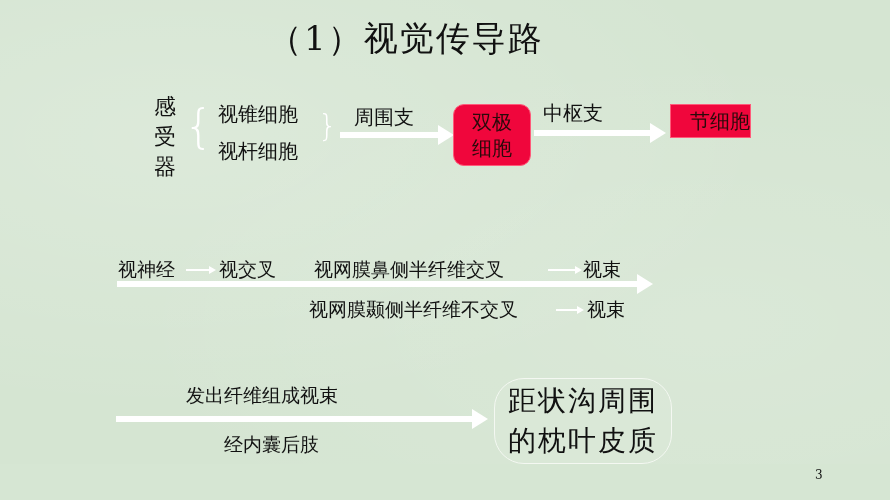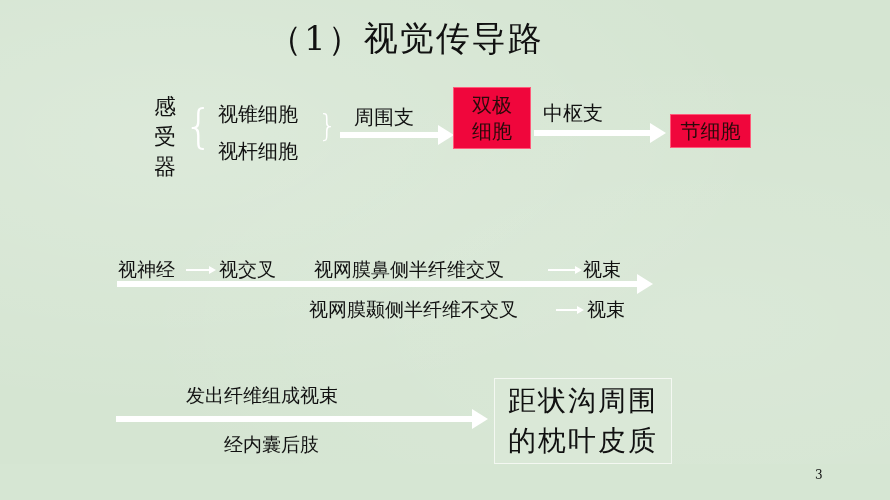--- a/index.html
+++ b/index.html
@@ -61,27 +61,27 @@
   <div class="abs title">（1）视觉传导路</div>
 
   <div class="abs vert">感受器</div>
   <div class="brace" style="left:184px; top:103px;">{</div>
   <div class="abs t20" style="left:218px; top:101px;">视锥细胞</div>
   <div class="abs t20" style="left:218px; top:138px;">视杆细胞</div>
   <div class="brace" style="left:318px; top:103px; font-size:30px;">}</div>
   <div class="abs t20" style="left:354px; top:104px;">周围支</div>
   <div class="arrow" style="left:340px; top:132px; width:100px;"></div>
 
-  <div class="redbox t20" style="left:453px; top:87px; width:76px; height:60px; line-height:26px;">
+  <div class="redbox t20" style="left:453px; top:104px; width:76px; height:60px; line-height:26px;border-radius:11px;">
     <span>双极</span>
     <span>细胞</span>
   </div>
   <div class="abs t20" style="left:543px; top:100px;">中枢支</div>
   <div class="arrow" style="left:534px; top:130px; width:118px;"></div>
-  <div class="redbox t20" style="left:670px; top:114px; width:79px; height:32px;">
+  <div class="redbox t20" style="left:670px; top:104px; width:79px; height:32px;align-items:flex-end;">
     <span>节细胞</span>
   </div>
 
   <div class="abs t18" style="left:118px; top:257px;">视神经</div>
   <div class="thin-arrow" style="left:186px; top:269px; width:24px;"></div>
   <div class="abs t18" style="left:219px; top:257px;">视交叉</div>
   <div class="abs t18" style="left:314px; top:257px;">视网膜鼻侧半纤维交叉</div>
   <div class="thin-arrow" style="left:548px; top:269px; width:28px;"></div>
   <div class="abs t18" style="left:583px; top:257px;">视束</div>
 
@@ -89,19 +89,19 @@
 
   <div class="abs t18" style="left:309px; top:297px;">视网膜颞侧半纤维不交叉</div>
   <div class="thin-arrow" style="left:556px; top:309px; width:22px;"></div>
   <div class="abs t18" style="left:587px; top:297px;">视束</div>
 
 
   <div class="abs t18" style="left:186px; top:383px;">发出纤维组成视束</div>
   <div class="arrow" style="left:116px; top:416px; width:358px;"></div>
   <div class="abs t18" style="left:224px; top:432px;">经内囊后肢</div>
 
-  <div class="outbox" style="left:494px; top:378px; width:176px; height:84px;">
+  <div class="outbox" style="left:494px; top:378px; width:176px; height:84px;border-radius:30px;">
     <span>距状沟周围</span>
     <span>的枕叶皮质</span>
   </div>
 
   <div class="abs page-num">3</div>
 </div>
 
 </body></html>

